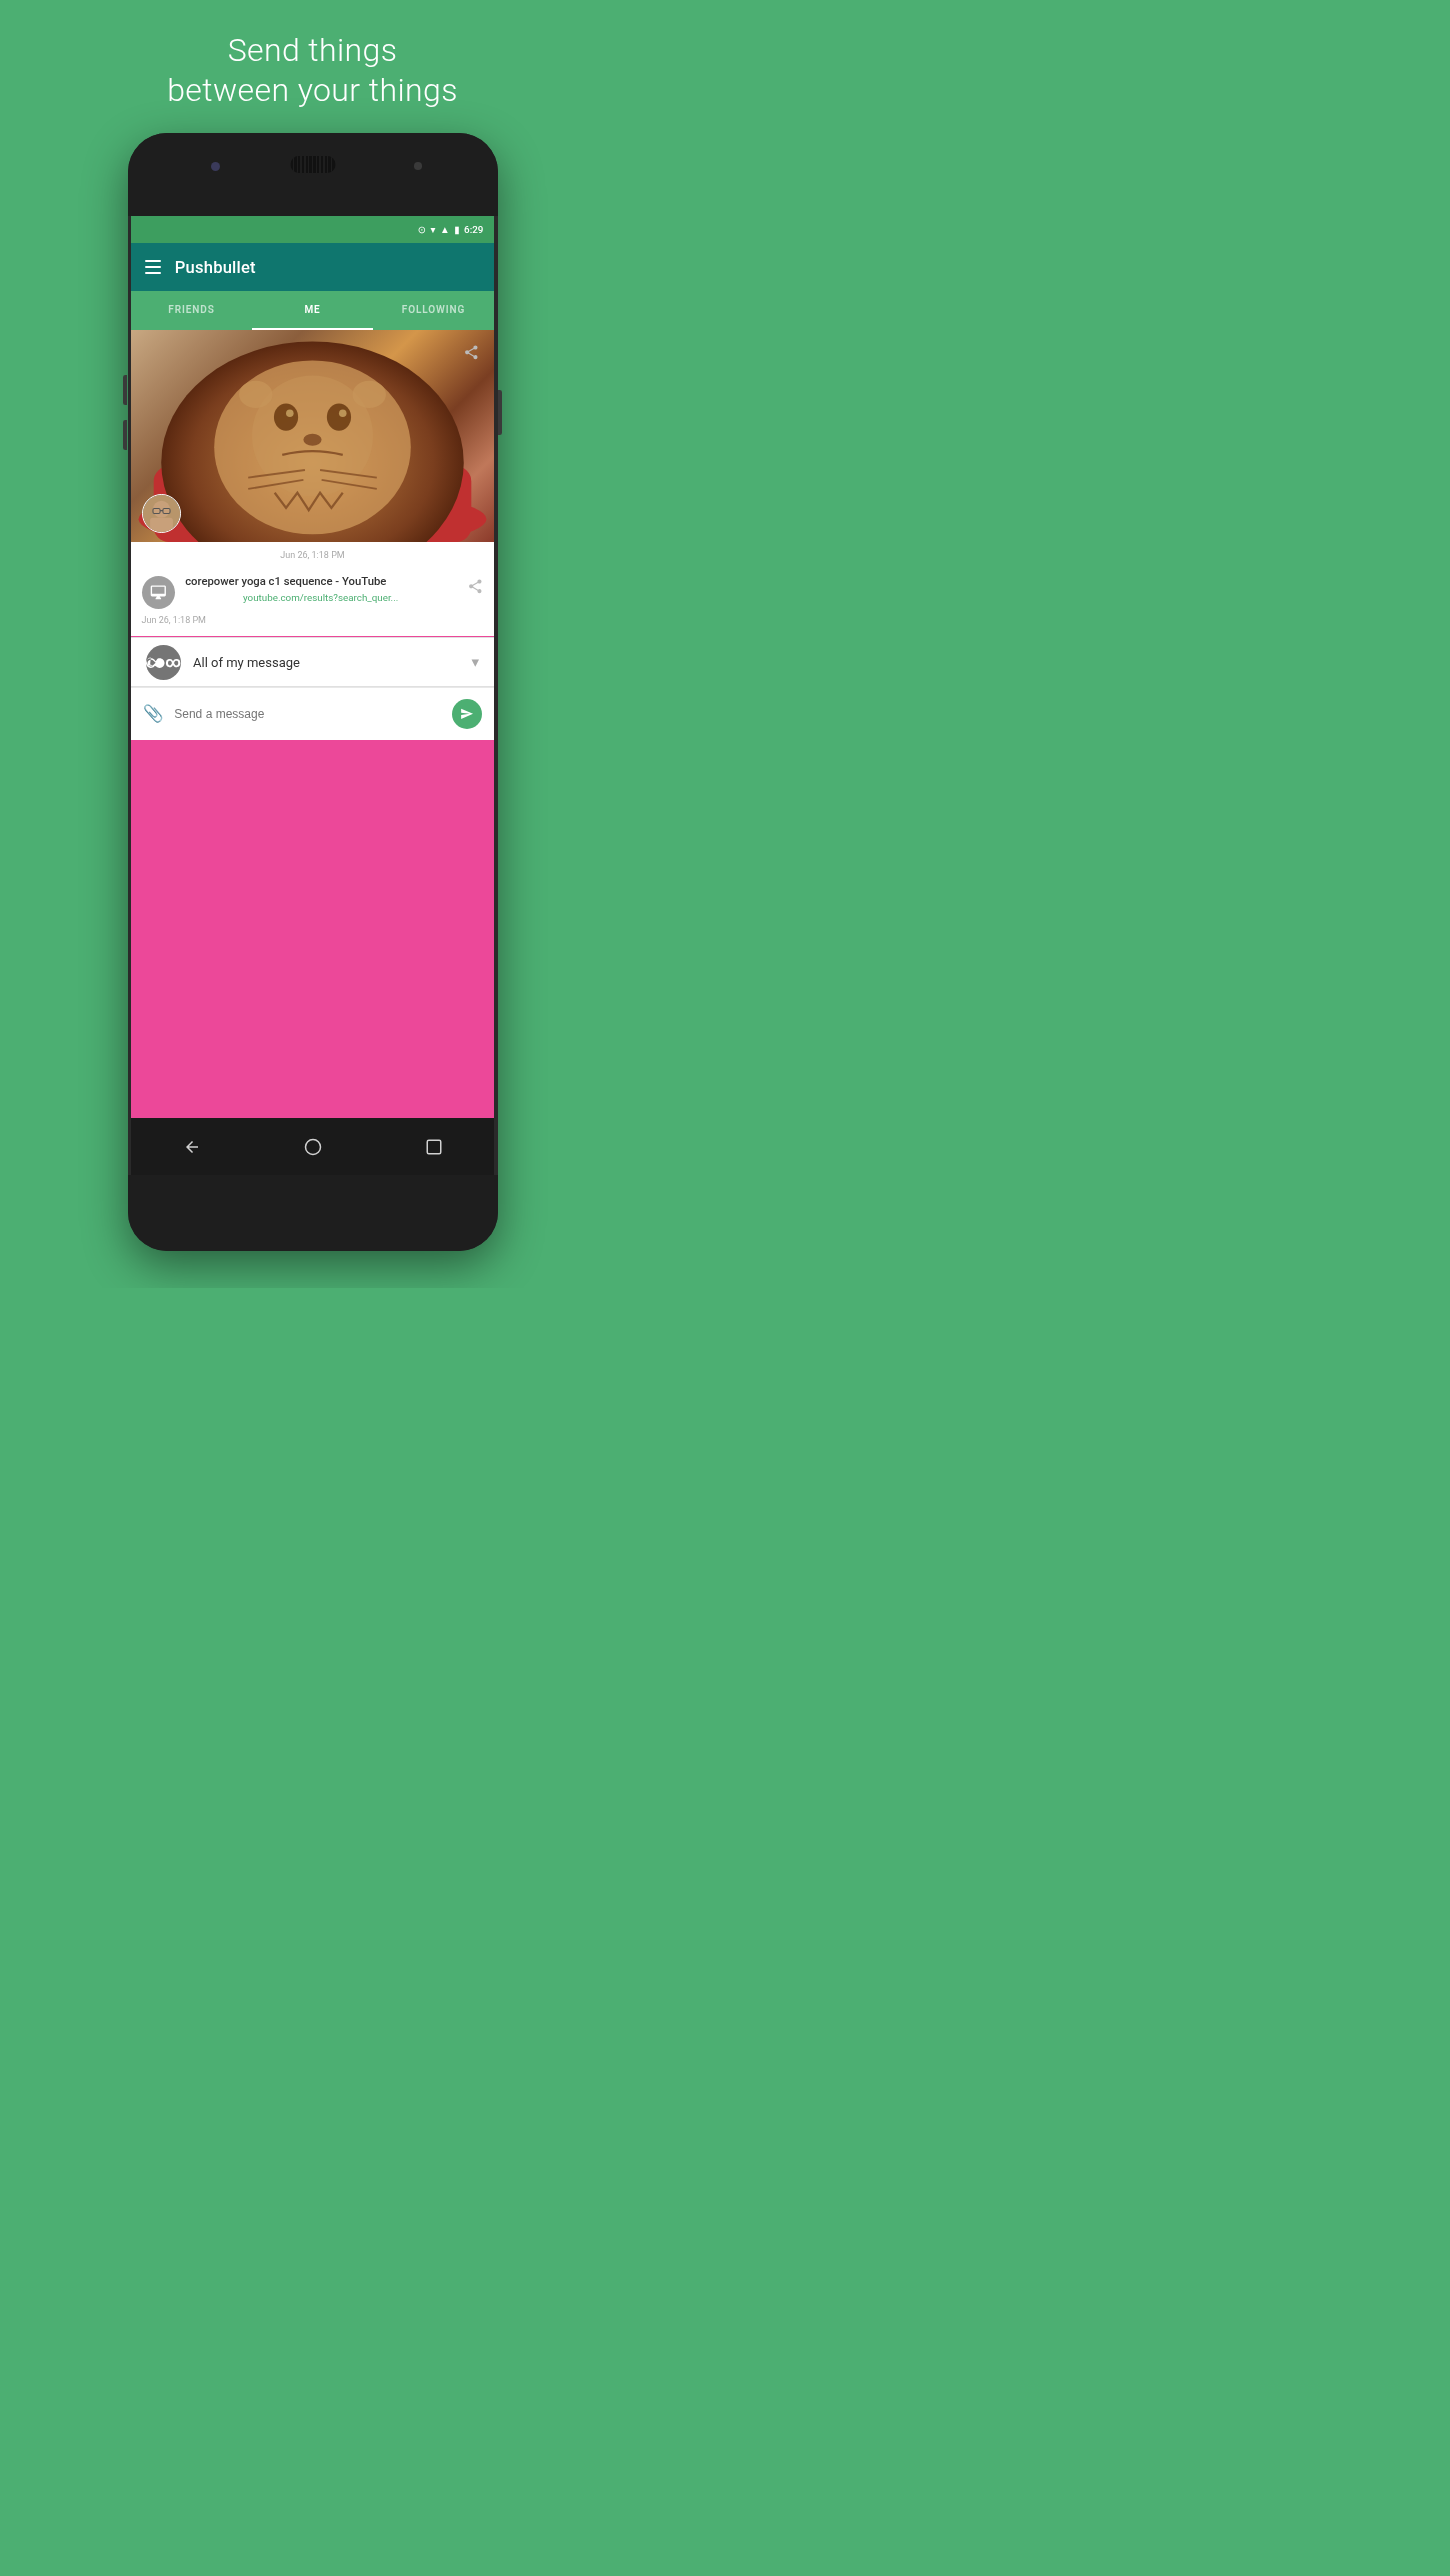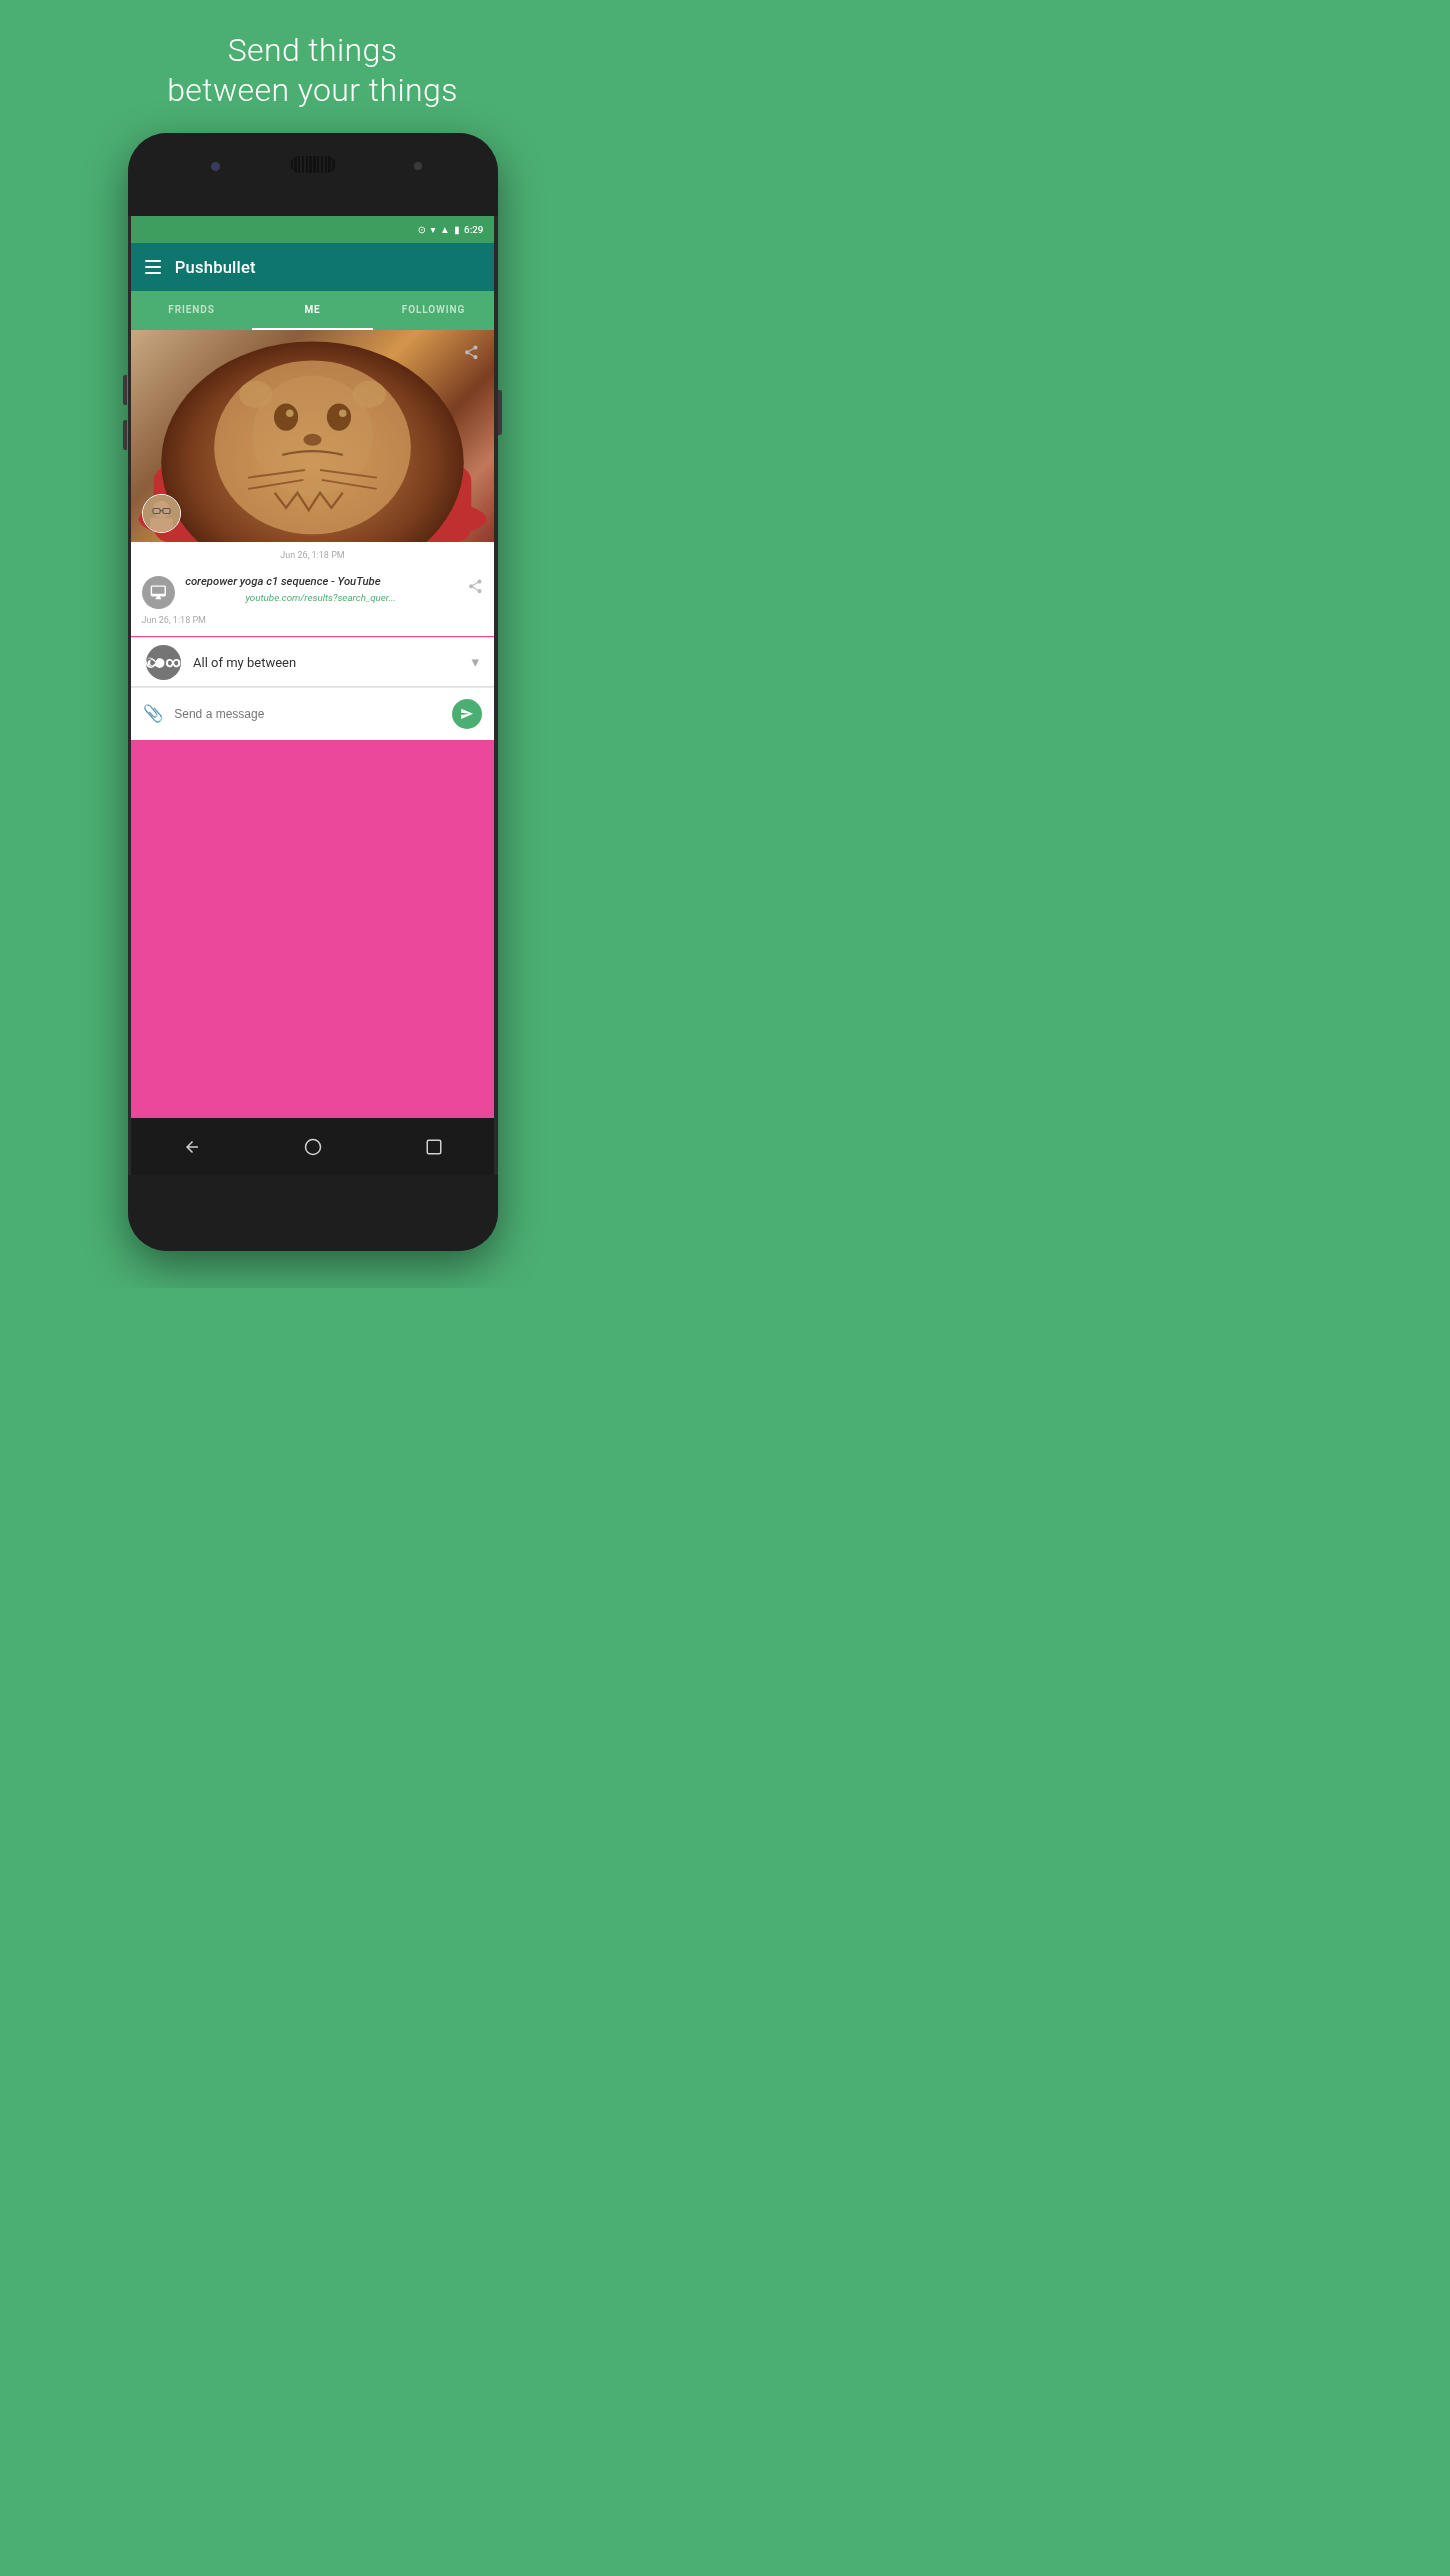--- a/index.html
+++ b/index.html
@@ -267,21 +267,20 @@
       border-radius: 50%;
       display: flex;
       align-items: center;
       justify-content: center;
       flex-shrink: 0;
       margin-top: 1.5px;
     }
 
     .link-text-block {
       flex: 1;
-      font-style: italic;
     }
 
     .link-title {
       font-size: 11.3px;
       font-weight: 500;
       color: #333;
       line-height: 1.3;
       margin-bottom: 3px;
     }
 
@@ -588,21 +587,21 @@
       <div class="divider"></div>
 
       <div class="device-selector">
         <div class="infinity-icon">
           <svg width="19.6" height="12" viewBox="0 0 26 16" fill="white">
             <path d="M6.5 2C3.46 2 1 4.46 1 7.5S3.46 13 6.5 13c1.56 0 2.97-.63 3.99-1.65L13 9l-2.51-2.35C9.47 5.63 8.06 5 6.5 5 4.02 5 2 7.02 2 9.5 2 12 4.02 14 6.5 14c1.25 0 2.36-.5 3.18-1.32l1.42 1.42C9.96 15.33 8.32 16 6.5 16 2.91 16 0 13.09 0 9.5S2.91 3 6.5 3c1.82 0 3.46.67 4.68 1.76L13 7l1.82-2.24C15.04 3.67 16.68 3 18.5 3 22.09 3 25 5.91 25 9.5S22.09 16 18.5 16c-1.82 0-3.46-.67-4.68-1.76L12 13l-1.82 2.24C9.04 12.33 7.4 11.66 5.58 11.32"></path>
 
           </svg>
           <span style="font-size:15px; color:white; font-weight:bold;">∞</span>
         </div>
-        <span class="device-name">All of my between</span>
+        <span class="device-name">All of my message</span>
         <span class="dropdown-arrow">▾</span>
       </div>
 
       <div class="divider"></div>
 
       <div class="message-input-row">
         <span class="paperclip-icon">📎</span>
         <input class="message-input-field" type="text" readonly="" placeholder="Send a message" style="">
         <div class="send-btn">
           <svg width="13.6" height="13.6" viewBox="0 0 24 24" fill="white">

